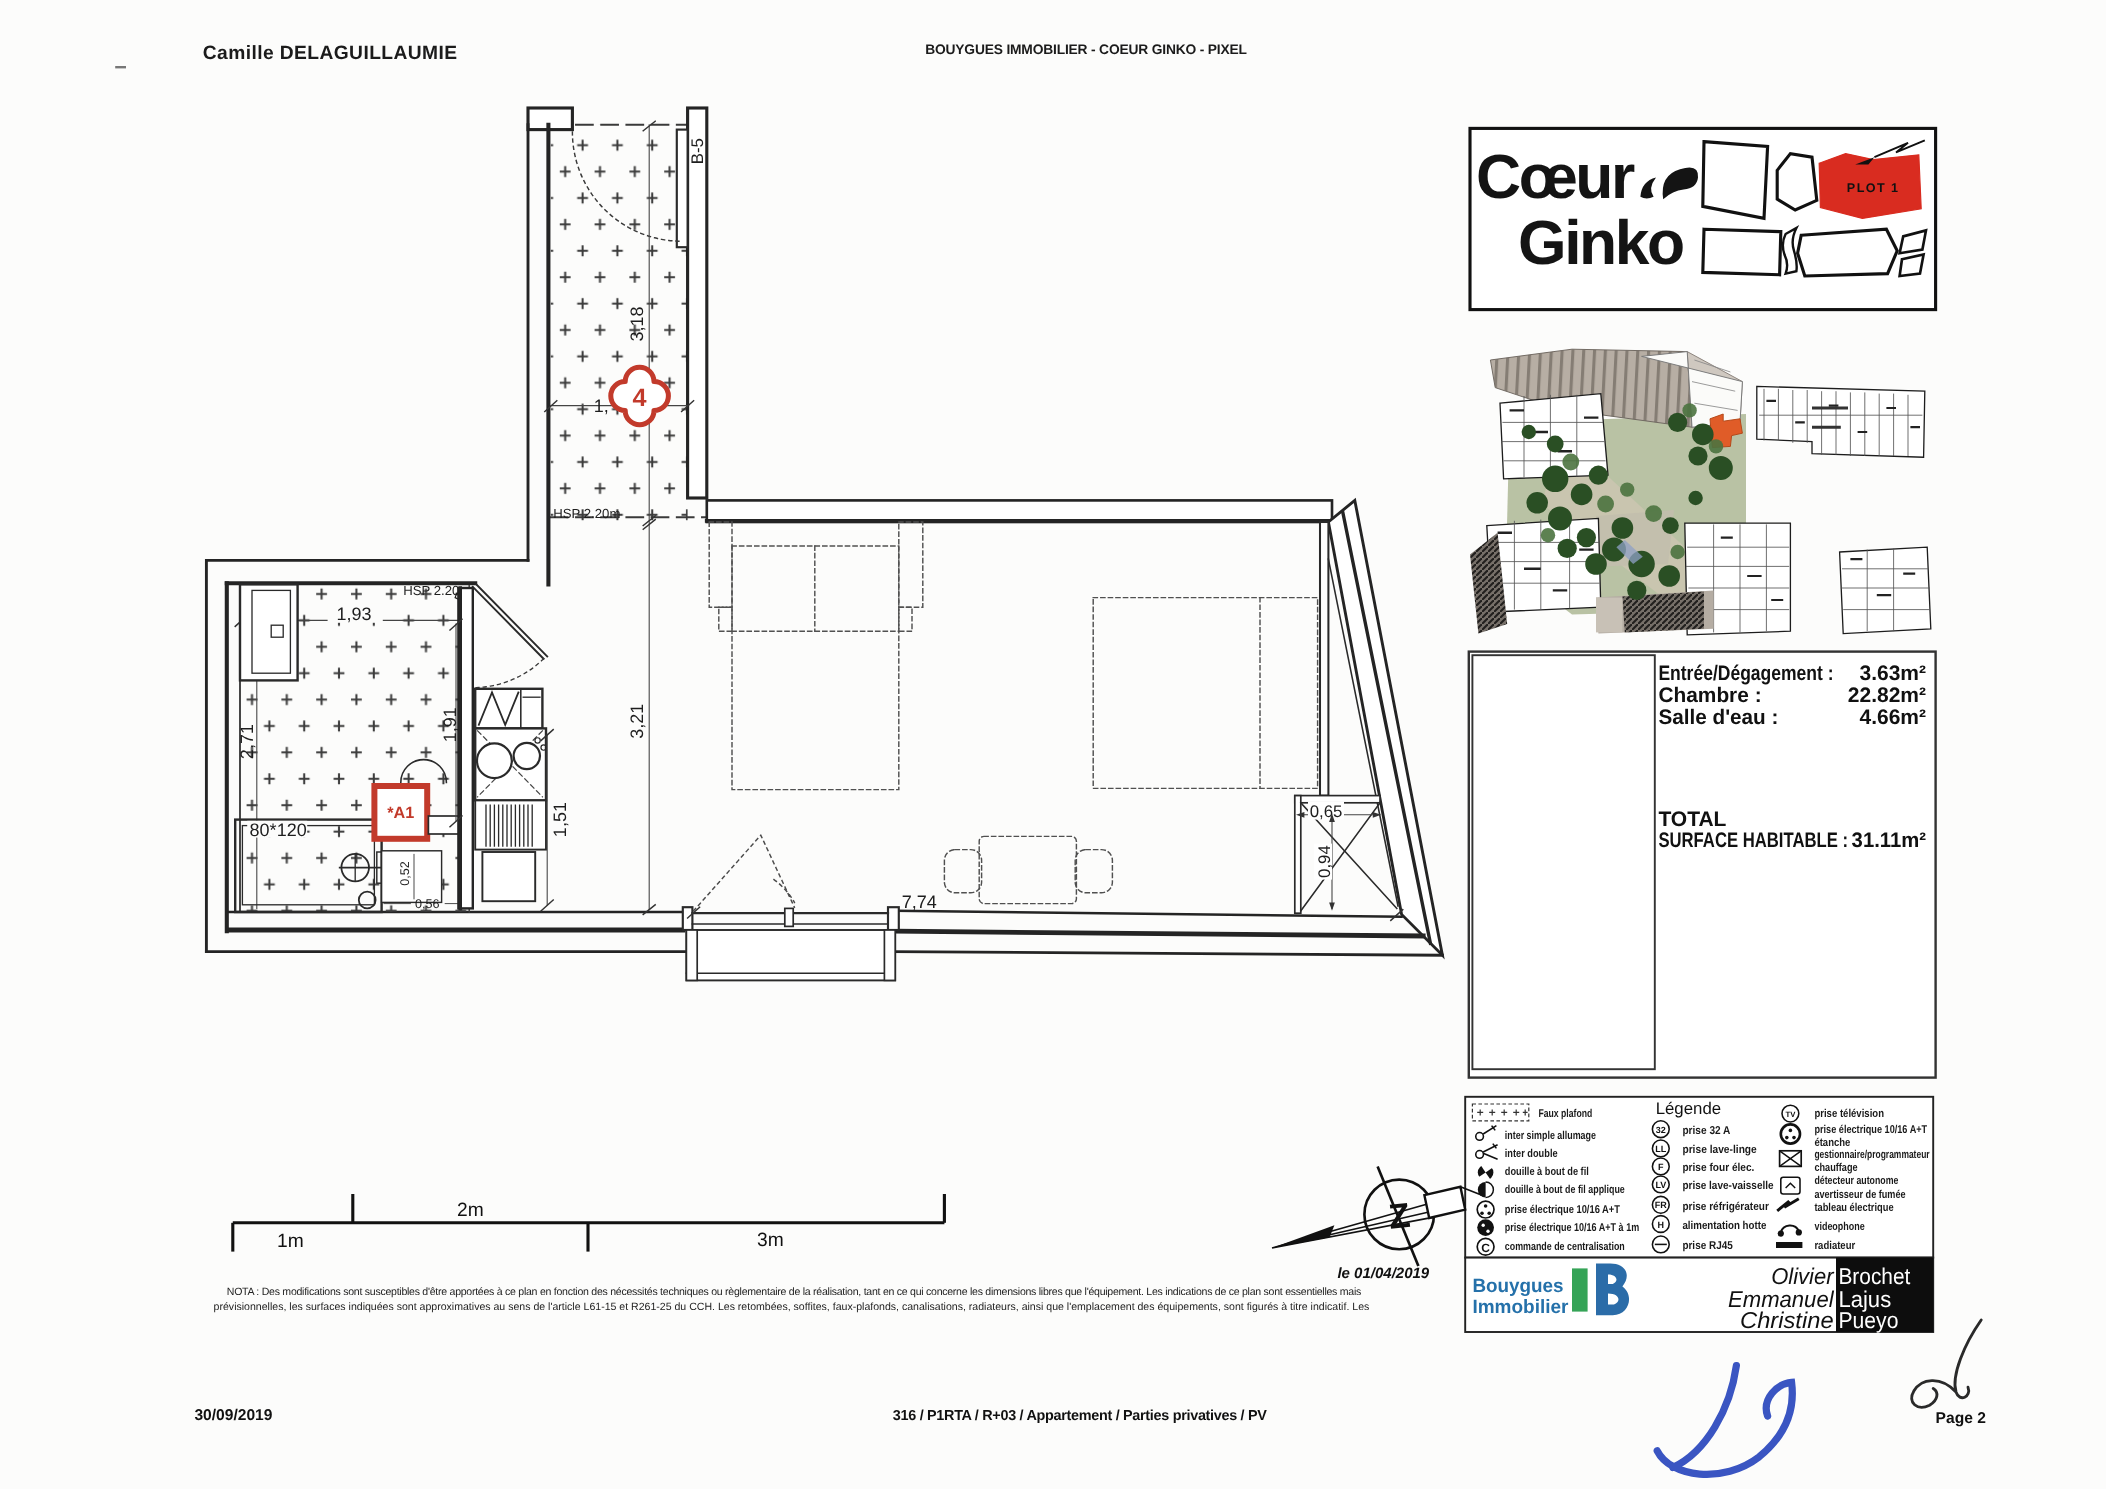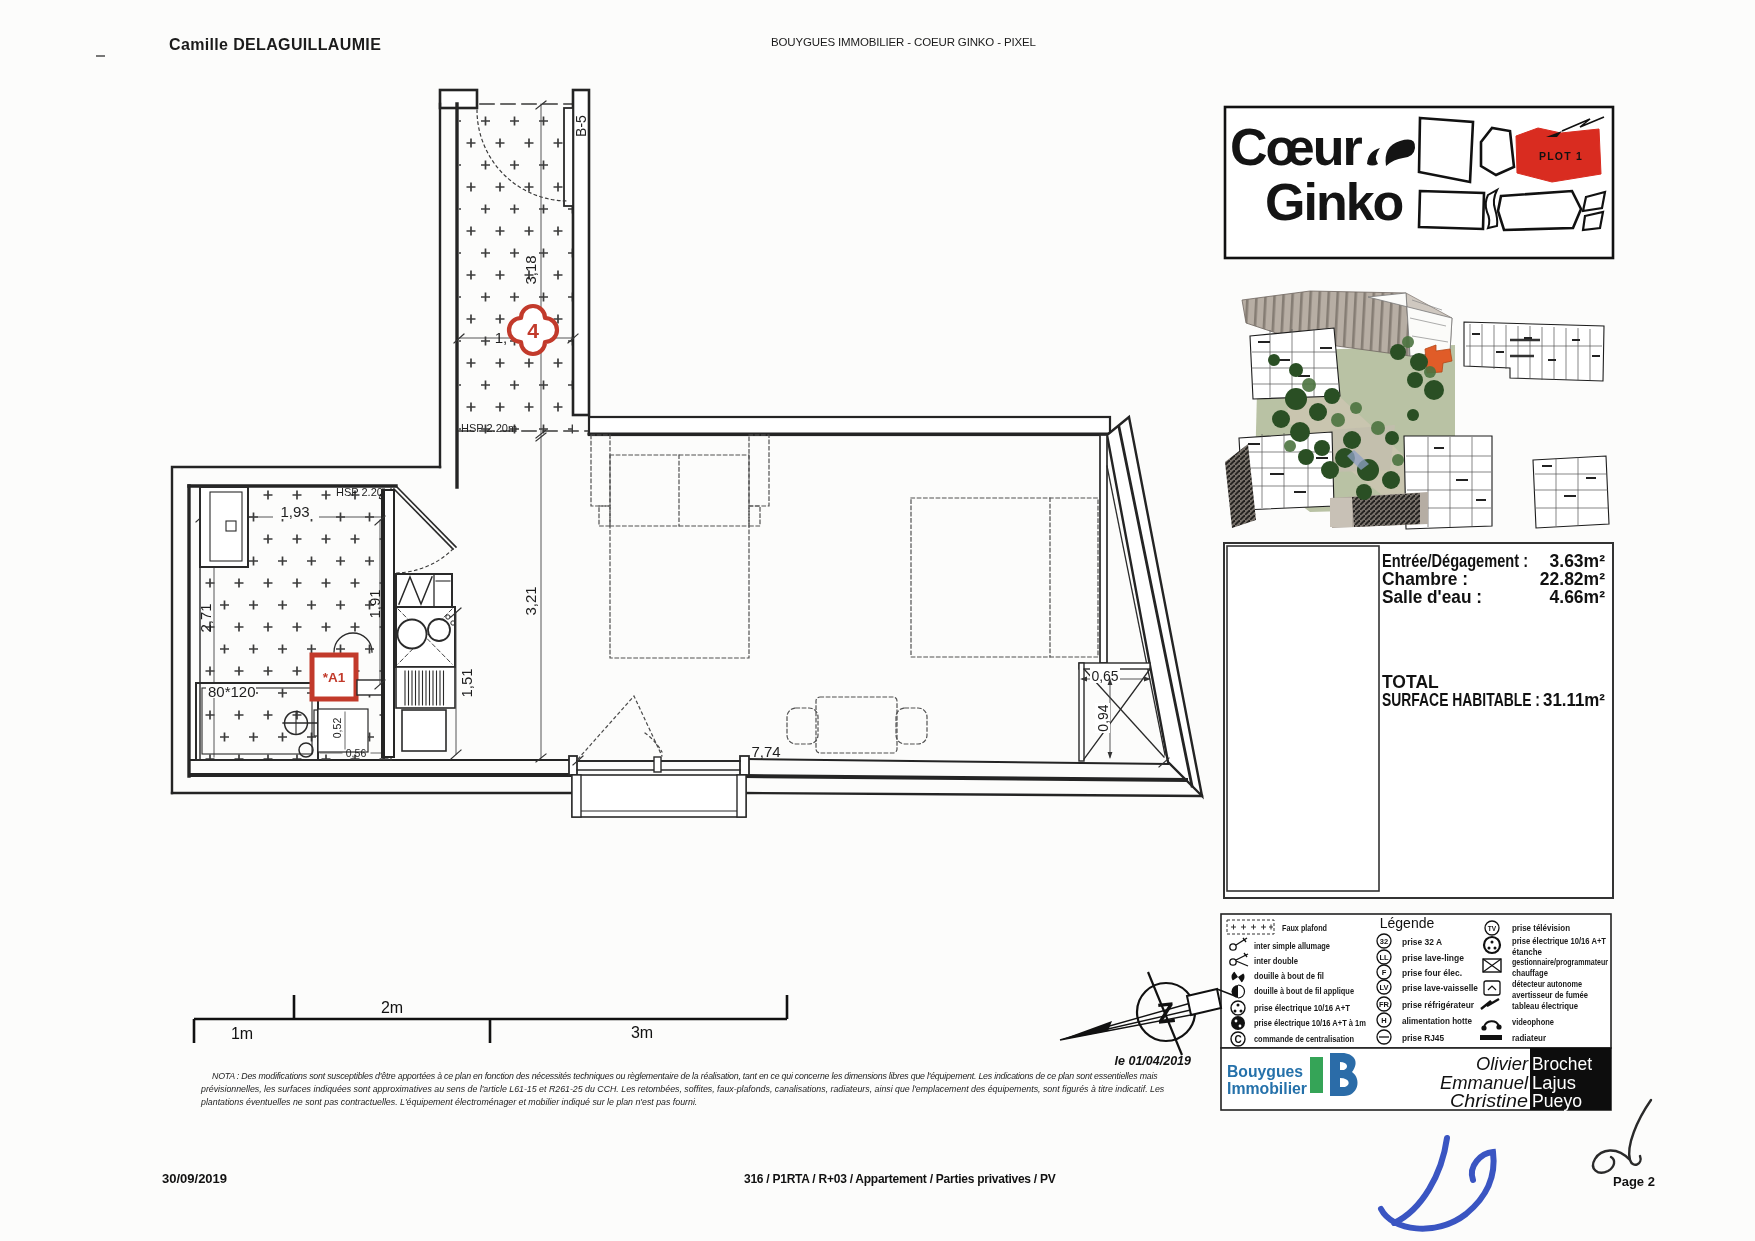--- a/index.html
+++ b/index.html
@@ -6,21 +6,21 @@
   body{width:1755px;height:1241px;position:relative;background:#fcfcfb;font-family:"Liberation Sans", sans-serif;overflow:hidden;}
   .abs{position:absolute;white-space:nowrap;}
 </style>
 </head>
 <body>
 
 <div class="abs" style="left:96px;top:55px;width:9px;height:2px;background:#777;"></div>
 
 <div class="abs" style="left:169px;top:36px;font-size:16px;font-weight:bold;color:#1b1b1b;letter-spacing:0.35px;">Camille DELAGUILLAUMIE</div>
 
-<div class="abs" style="left:771px;top:36px;font-size:11.5px;font-weight:normal;color:#1b1b1b;letter-spacing:-0.15px;">BOUYGUES IMMOBILIER - COEUR GINKO - PIXEL</div>
+<div class="abs" style="left:771px;top:36px;font-size:11.5px;font-weight:bold;color:#1b1b1b;letter-spacing:-0.15px;">BOUYGUES IMMOBILIER - COEUR GINKO - PIXEL</div>
 <svg class="abs" style="left:0;top:0" width="1755" height="1241" viewBox="0 0 1755 1241">
 <defs>
 <pattern id="crosses" width="29" height="44" patternUnits="userSpaceOnUse">
   <path d="M2.5 11 H11.5 M7 6.5 V15.5 M17 33 H26 M21.5 28.5 V37.5" stroke="#3c3c3c" stroke-width="1.7" fill="none"></path>
 </pattern>
 <pattern id="roofstripes" width="9" height="8" patternUnits="userSpaceOnUse" patternTransform="rotate(3)">
   <rect width="9" height="8" fill="#b7aea4"></rect>
   <rect x="0" width="2.6" height="8" fill="#857d74"></rect>
 </pattern>
 <pattern id="darkhatch" width="5" height="5" patternUnits="userSpaceOnUse">
@@ -619,17 +619,16 @@
 
 <text x="1613" y="1186" font-size="13" font-weight="bold" fill="#111">Page 2</text>
 
 <text x="162" y="1183" font-size="13" font-weight="bold" fill="#111">30/09/2019</text>
 
 <text x="744" y="1183" font-size="12" font-weight="bold" fill="#111" letter-spacing="-0.25">316 / P1RTA / R+03 / Appartement / Parties privatives / PV</text>
 </g>
 
 </svg>
 
-<div class="abs" style="left:201px;top:1070px;width:990px;font-size:8.8px;font-style:italic;color:#222;line-height:13px;">
+<div class="abs" style="left:178px;top:1070px;width:990px;font-size:8.8px;color:#222;line-height:13px;">
 <div style="text-indent:11px;letter-spacing:-0.22px;">NOTA : Des modifications sont susceptibles d'être apportées à ce plan en fonction des nécessités techniques ou règlementaire de la réalisation, tant en ce qui concerne les dimensions libres que l'équipement. Les indications de ce plan sont essentielles mais</div>
 <div>prévisionnelles, les surfaces indiquées sont approximatives au sens de l'article L61-15 et R261-25 du CCH. Les retombées, soffites, faux-plafonds, canalisations, radiateurs, ainsi que l'emplacement des équipements, sont figurés à titre indicatif. Les</div>
-<div>plantations éventuelles ne sont pas contractuelles. L'équipement électroménager et mobilier indiqué sur le plan n'est pas fourni.</div>
 </div>
 
 </body></html>

